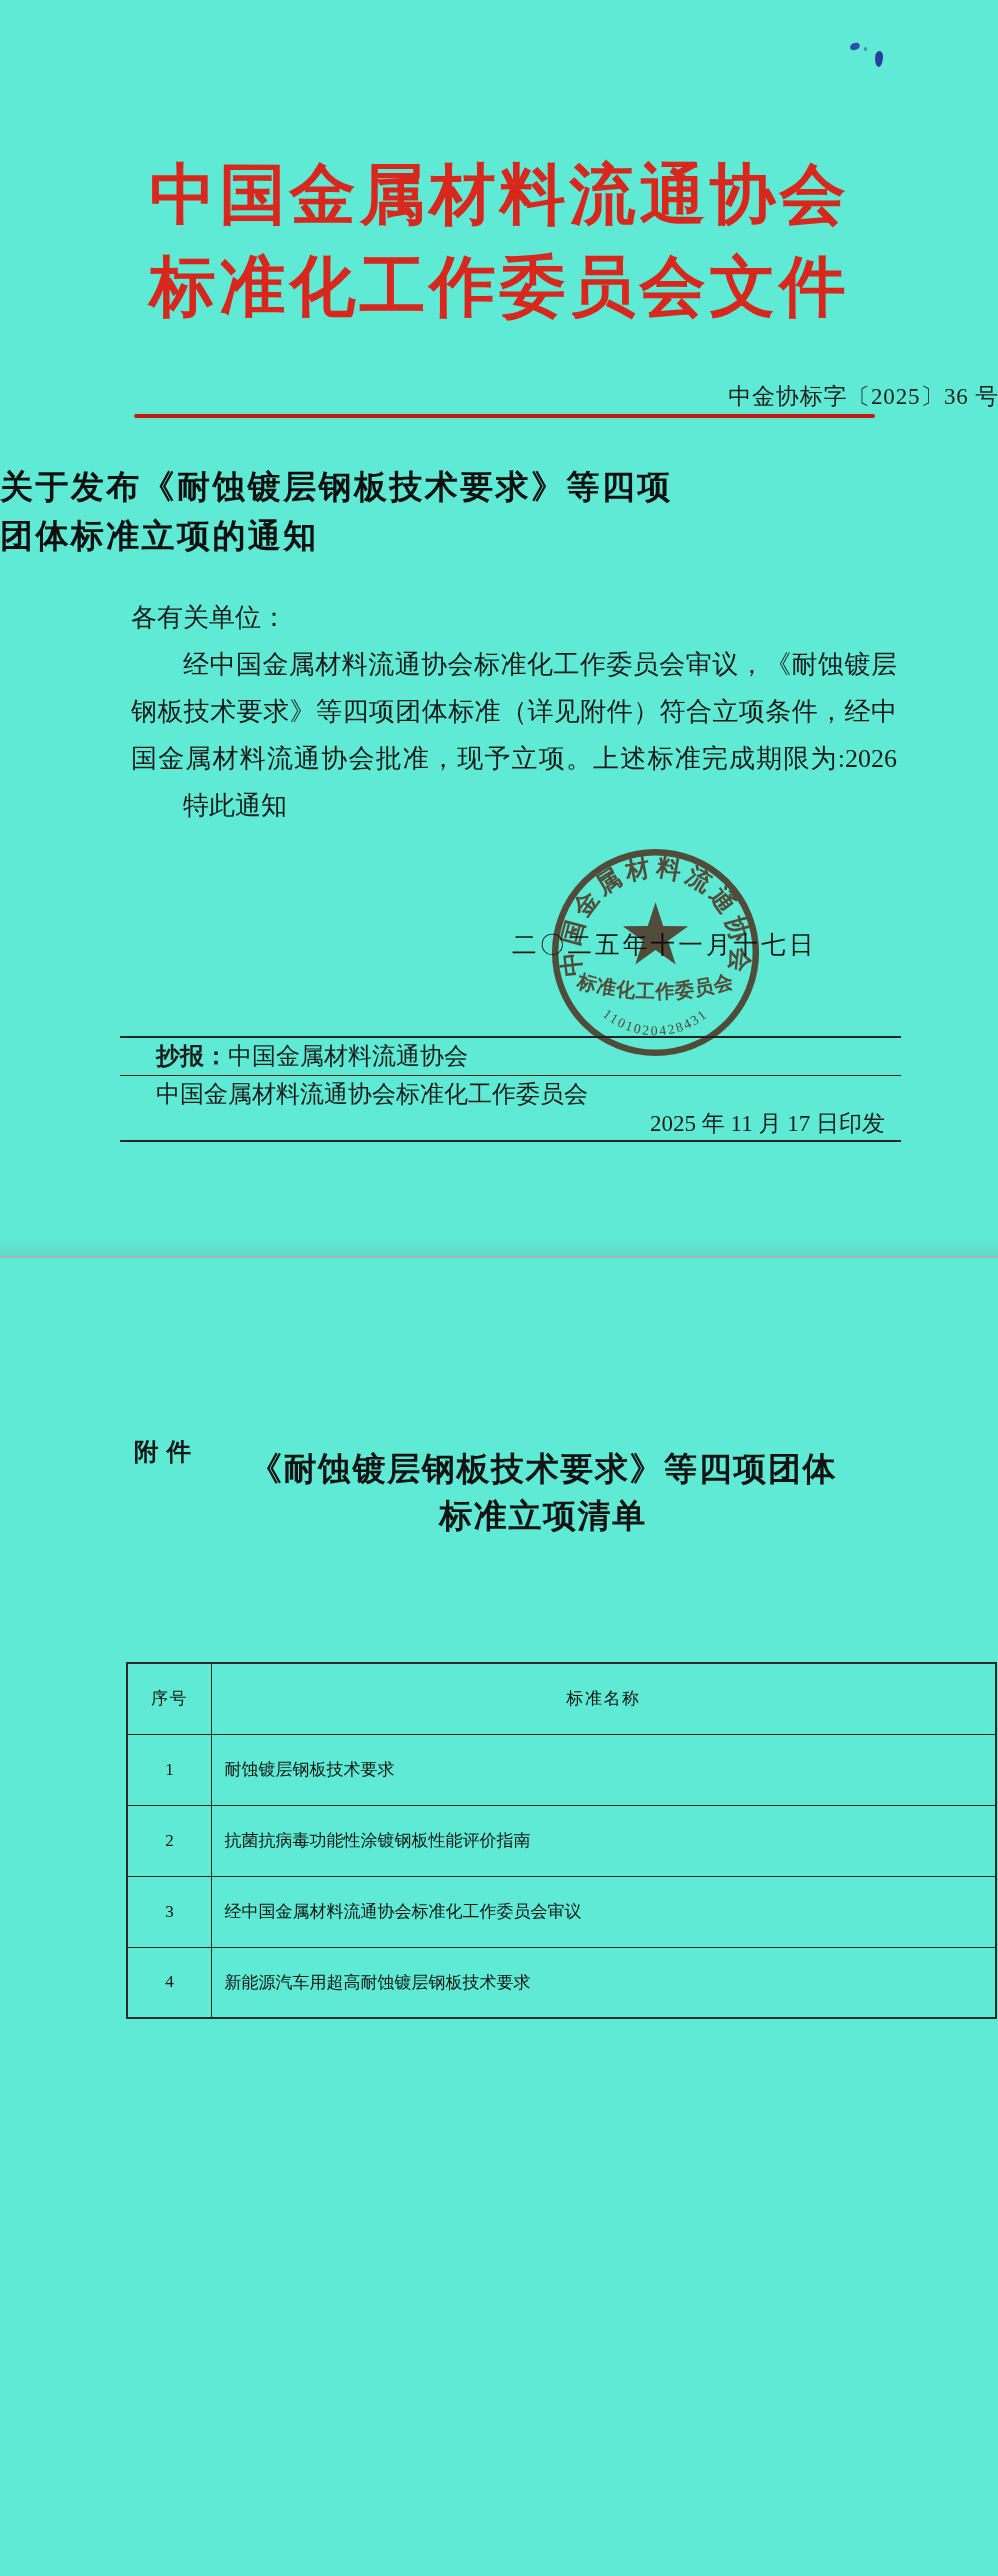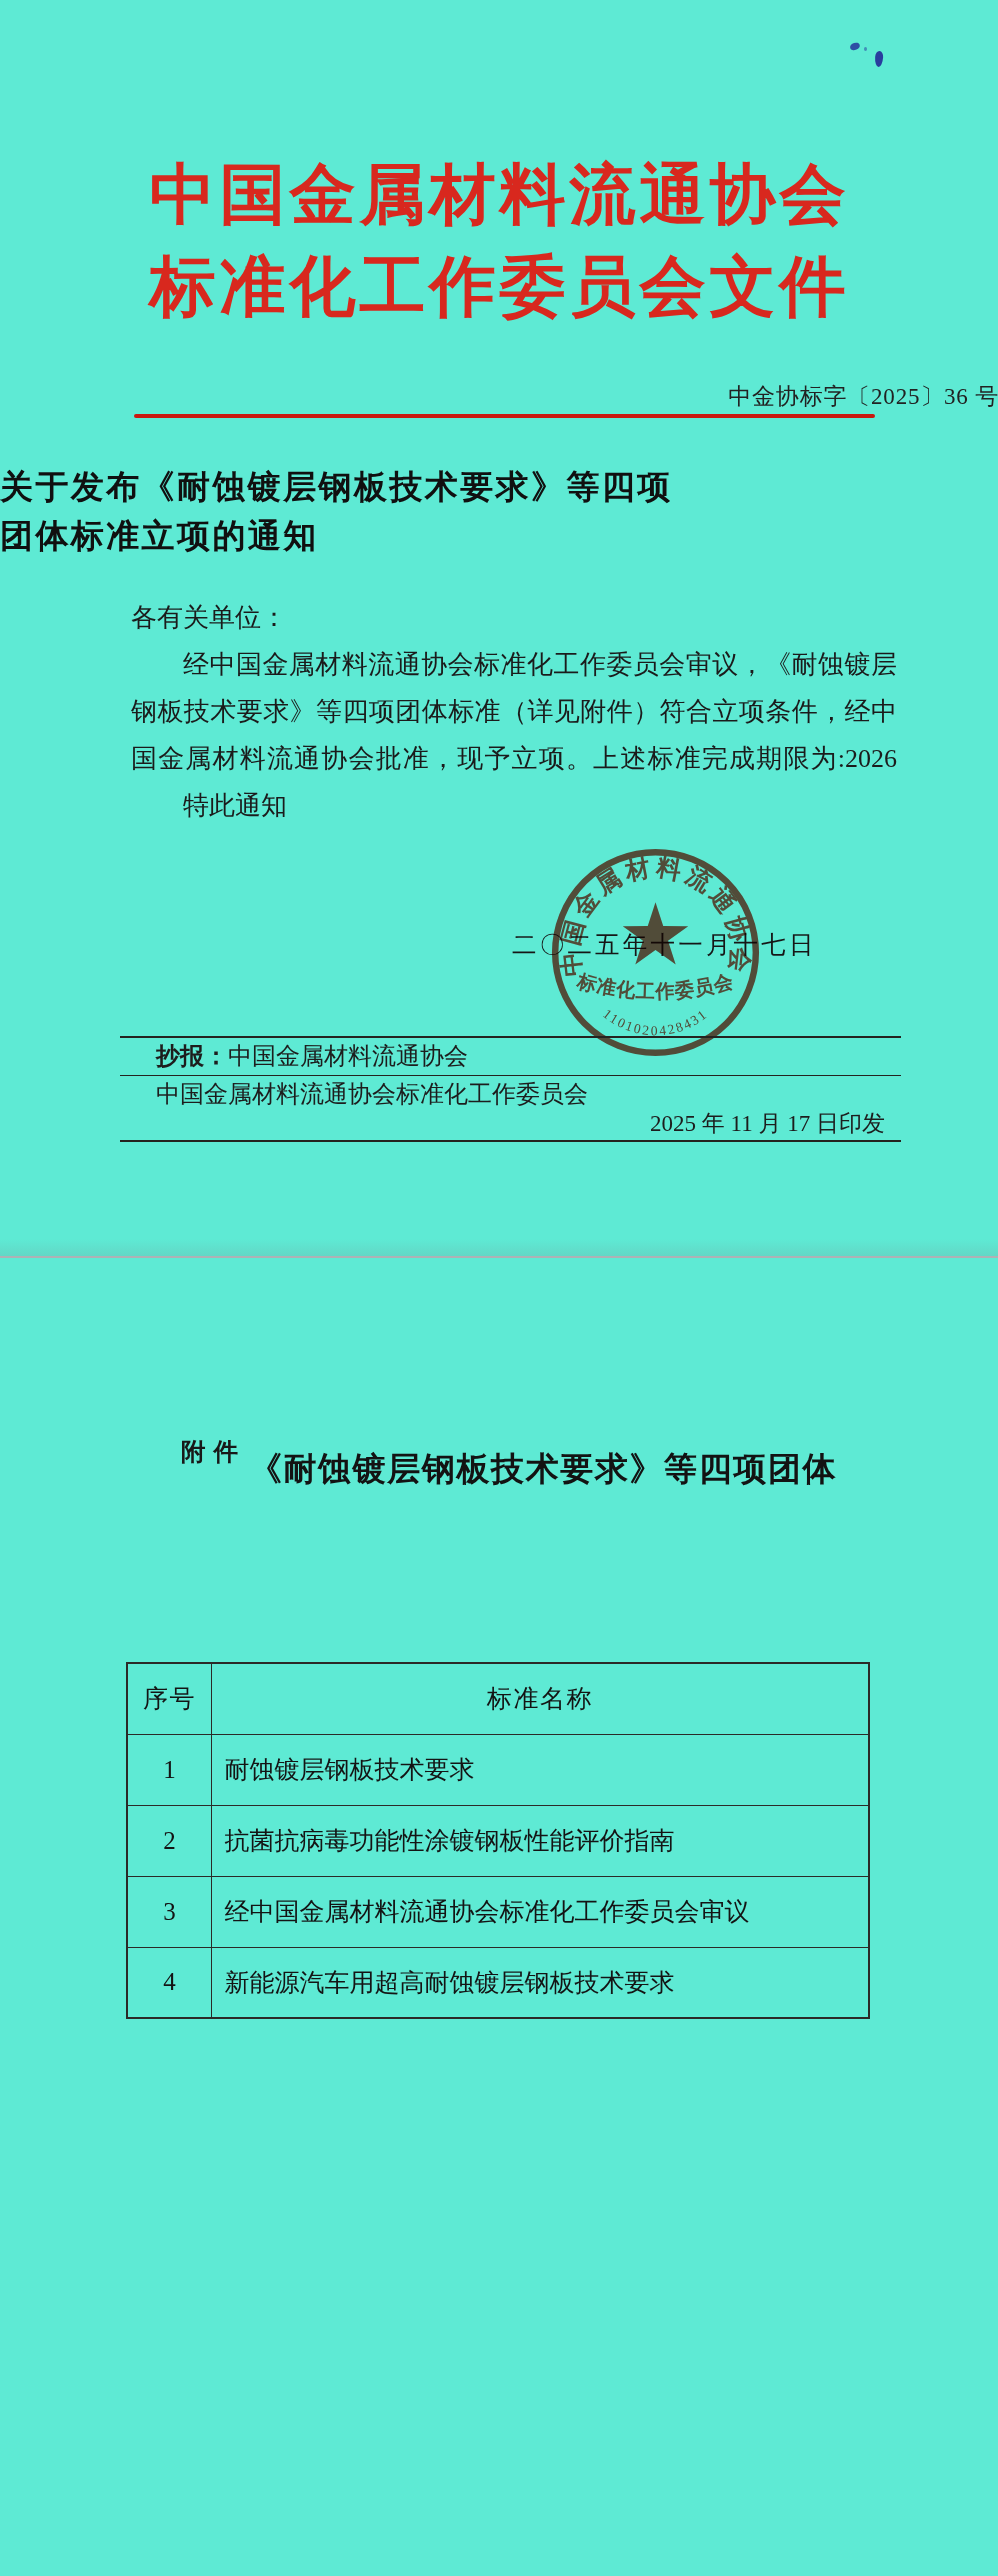--- a/index.html
+++ b/index.html
@@ -46,25 +46,25 @@
   .frow2{height:36px;line-height:36px;padding-left:36px;}
   .frow3{height:28.4px;line-height:24px;text-align:right;padding-right:16px;font-size:23px;}
   .bold{font-weight:700;}
   
   .page-shadow{position:absolute;left:0;top:1239px;width:100%;height:17.4px;
     background:linear-gradient(to bottom,rgba(120,120,125,0),rgba(120,120,125,.16));}
   .page-separator{position:absolute;left:0;top:1256px;width:100%;height:2.4px;
     background:var(--separator_gray);}
   
   .attachment-label{position:absolute;left:134px;top:1435px;font-size:24.5px;
-    font-weight:600;letter-spacing:8px;color:#181818;margin-left:47px;}
+    font-weight:600;letter-spacing:8px;color:#181818;}
   .attachment-title{position:absolute;left:87px;top:1446px;width:912px;text-align:center;
     font-size:33px;font-weight:700;line-height:47px;letter-spacing:1.6px;color:#131313;}
-  .std-table{position:absolute;left:126px;top:1662px;width:744px;
-    border-collapse:collapse;table-layout:fixed;font-size:25px;color:#141414;
+  .std-table{position:absolute;left:126px;top:1662px;width:871px;
+    border-collapse:collapse;table-layout:fixed;font-size:17px;color:#141414;
     border:2.4px solid #2b2a27;}
   .std-table th,.std-table td{border:1.6px solid #2b2a27;font-weight:400;padding:0;}
   .std-table tr{height:71px;}
   .std-table .c1{width:83px;text-align:center;}
   .std-table th{text-align:center;letter-spacing:1.6px;}
   .std-table td.name{text-align:left;padding-left:12.6px;}
 </style>
 </head>
 <body>
 
@@ -128,20 +128,21 @@
     <div class="fl"></div>
   </div>
 
   <div class="page-shadow"></div>
   <div class="page-separator"></div>
 
   <div class="attachment-label">附件</div>
 
   <div class="attachment-title">
     <div>《耐蚀镀层钢板技术要求》等四项团体</div>
+    <div>标准立项清单</div>
   </div>
 
   <table class="std-table">
     <tbody>
         <tr>
       <th class="c1">序号</th>
       <th>标准名称</th>
     </tr>
     <tr>
       <td class="c1">1</td>

